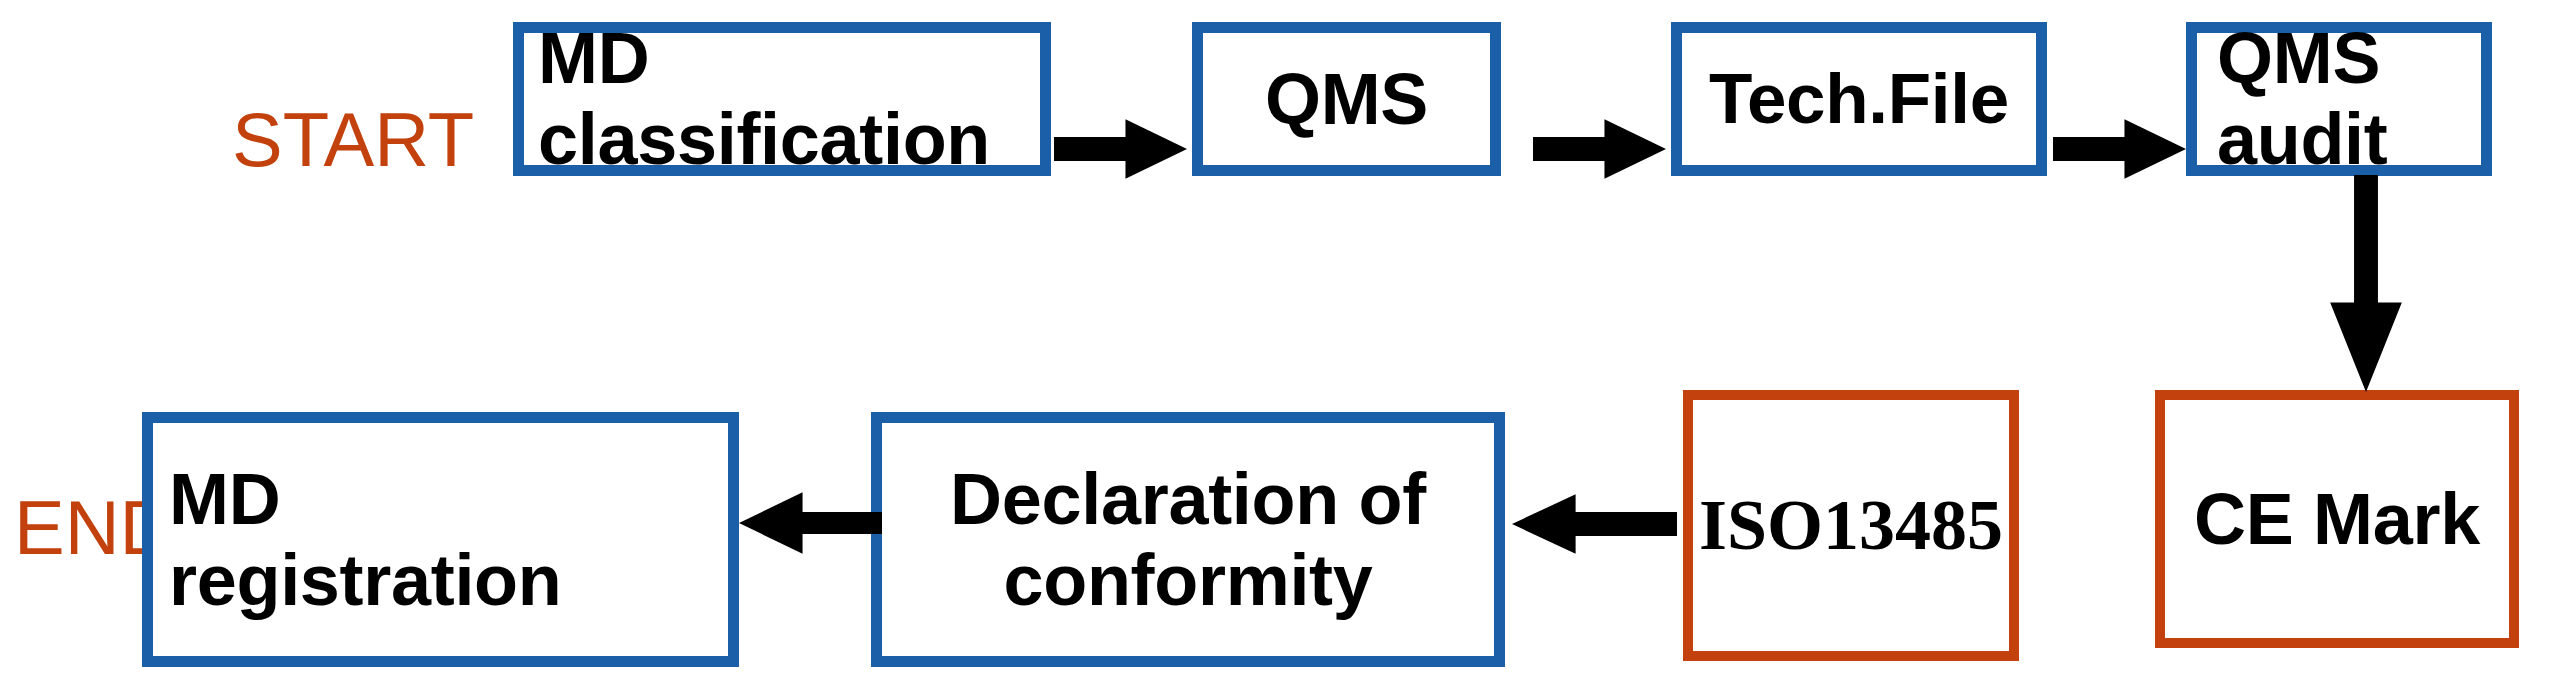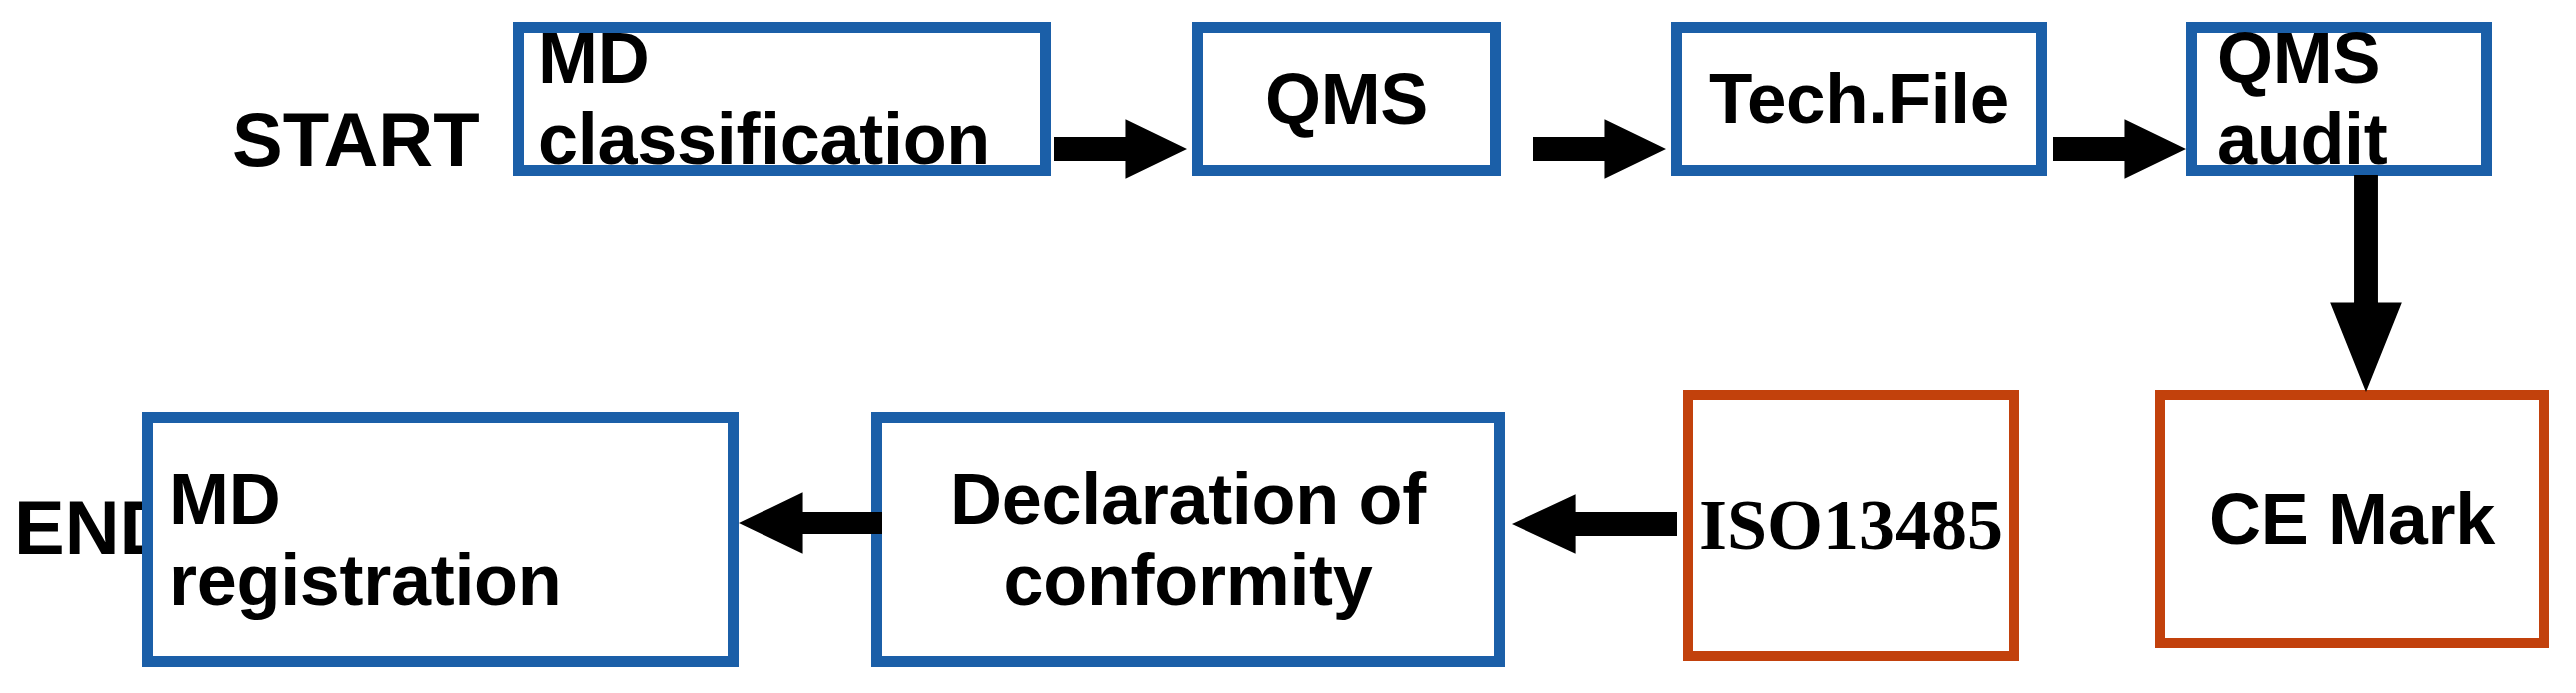--- a/index.html
+++ b/index.html
@@ -34,22 +34,22 @@
     white-space: pre-line;
   }
   .node.blue  { border: 11px solid #1B5FA8; }
   .node.green { border: 10px solid #c2410c; }
 
   .node.serif { font-family: "Liberation Serif", serif; letter-spacing: 0px; }
 
   
   .stage-label {
     position: absolute;
-    font-weight: bold;
-    color: #000000;
+    font-weight: normal;
+    color: #c2410c;
     letter-spacing: 0px;
     white-space: nowrap;
   }
 
   
   .arrow {
     position: absolute;
     line-height: 0;
   }
   .arrow svg { display: block; }
@@ -74,21 +74,21 @@
 audit</div>
 
   <div class="node blue" style="left:142px; top:412px; width:597px; height:255px; font-size:72px; padding:0 16px; justify-content:flex-start; text-align:left;">MD
 registration</div>
 
   <div class="node blue" style="left:871px; top:412px; width:634px; height:255px; font-size:72px;">Declaration of
 conformity</div>
 
   <div class="node green serif" style="left:1683px; top:390px; width:336px; height:271px; font-size:72px;">ISO13485</div>
 
-  <div class="node green" style="left:2155px; top:390px; width:394px; height:258px; font-size:72px;">CE Mark</div>
+  <div class="node green" style="left:2155px; top:390px; width:364px; height:258px; font-size:72px;">CE Mark</div>
 
   <div class="arrow" style="left:1054px; top:117px; width:135px; height:64px;">
     <svg width="135" height="64" viewBox="0 0 136 64">
       <path d="M0 20 L72 20 L72 2 L134 32 L72 62 L72 44 L0 44 Z" fill="#000000"></path>
     </svg>
   </div>
 
   <div class="arrow" style="left:1533px; top:117px; width:135px; height:64px;">
     <svg width="135" height="64" viewBox="0 0 136 64">
       <path d="M0 20 L72 20 L72 2 L134 32 L72 62 L72 44 L0 44 Z" fill="#000000"></path>

